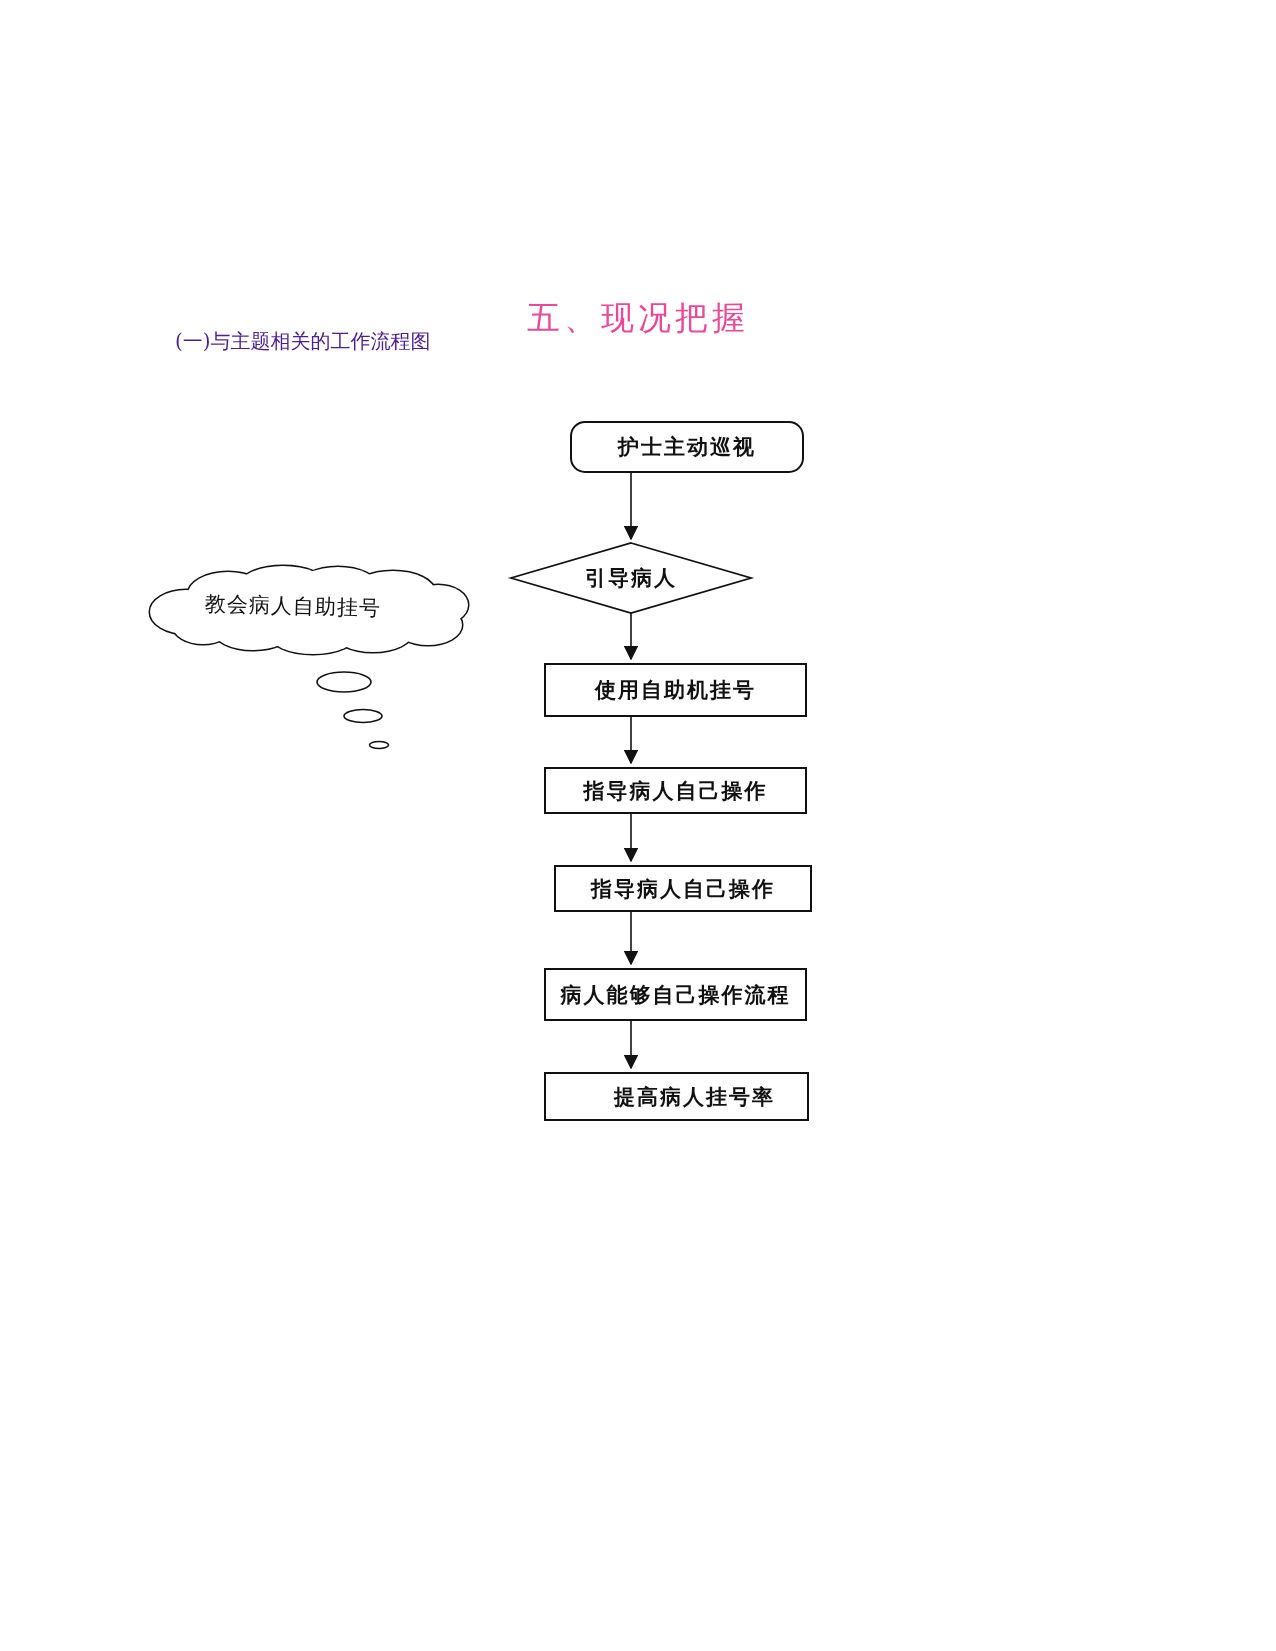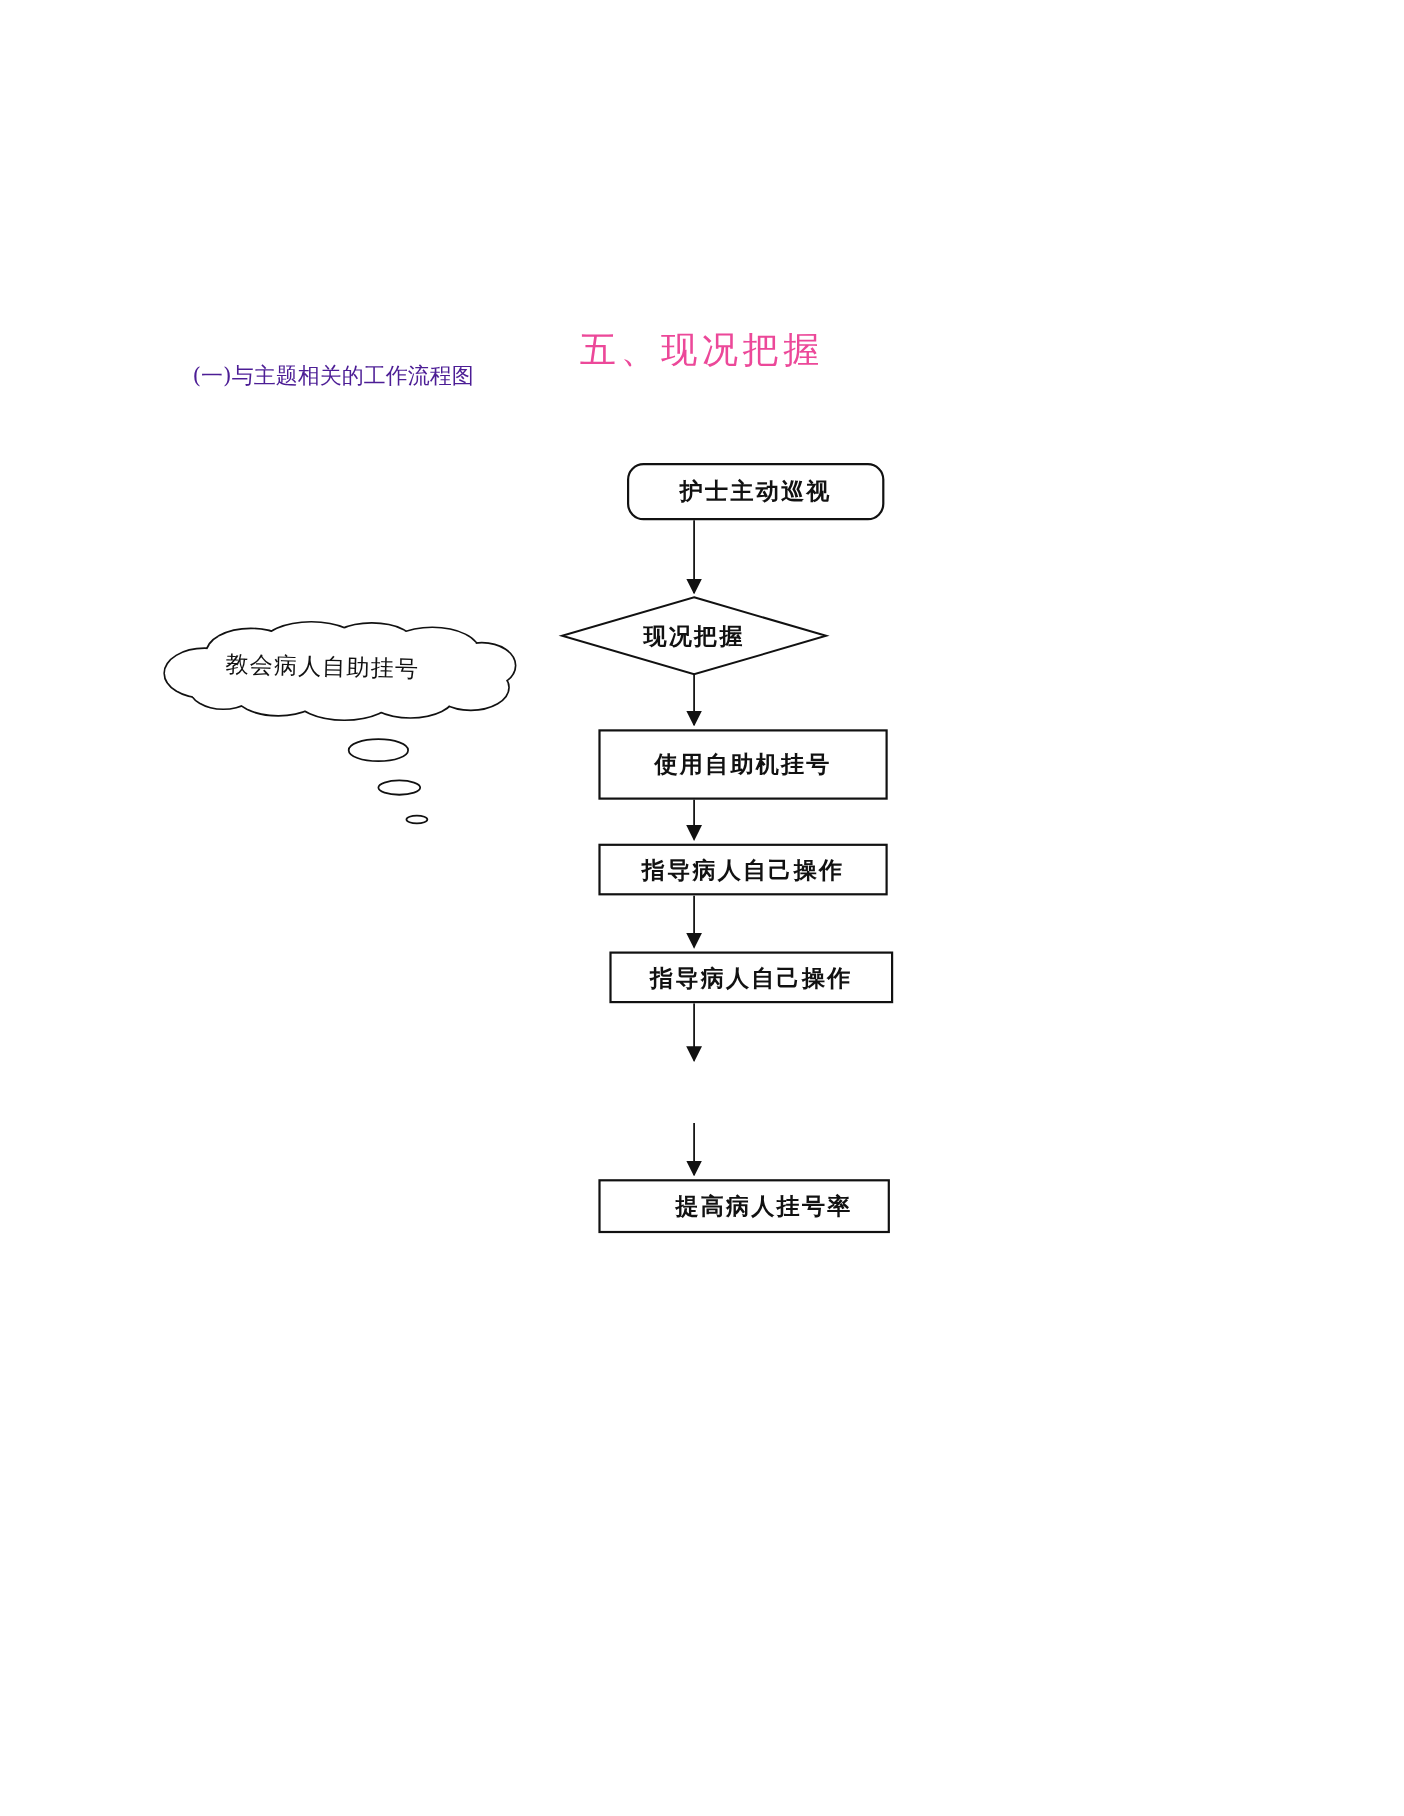--- a/index.html
+++ b/index.html
@@ -72,21 +72,21 @@
     font-weight: 700;
     letter-spacing: 2px;
     white-space: nowrap;
     background: transparent;
     color: #111111;
   }
   .diamond-label {
     left: 531px; top: 562px;
     width: 200px; height: 32px;
   }
-  .node-p1 { left: 500px; top: 663px; width: 263px; height: 64px; }
+  .node-p1 { left: 500px; top: 663px; width: 263px; height: 54px; }
   .node-p2 { left: 500px; top: 767px; width: 263px; height: 47px; }
   .node-p3 { left: 510px; top: 865px; width: 258px; height: 47px; }
   .node-p4 { left: 500px; top: 968px; width: 263px; height: 53px; }
   .node-p5 { left: 500px; top: 1072px; width: 265px; height: 49px; padding-left: 36px; }
   .cloud-label {
     left: 168px; top: 588px;
     width: 250px; height: 36px;
     font-weight: 400;
     letter-spacing: 1px;
     transform: rotate(1.5deg);
@@ -155,35 +155,38 @@
   </svg>
 
   <div class="doc-title">五、现况把握</div>
   <div class="doc-subtitle">(一)与主题相关的工作流程图</div>
 
   <div class="flow-node node-terminator">
     <span>护士主动巡视</span>
   </div>
 
   <div class="node-label-floating diamond-label">
-    <span>现况把握</span>
+    <span>引导病人</span>
   </div>
 
   <div class="flow-node node-p1">
     <span>使用自助机挂号</span>
   </div>
 
   <div class="flow-node node-p2">
     <span>指导病人自己操作</span>
   </div>
 
   <div class="flow-node node-p3">
     <span>指导病人自己操作</span>
   </div>
 
+  <div class="flow-node node-p4">
+    <span>病人能够自己操作流程</span>
+  </div>
 
   <div class="flow-node node-p5">
     <span>提高病人挂号率</span>
   </div>
 
   <div class="node-label-floating cloud-label">
     <span>教会病人自助挂号</span>
   </div>
 
 </div>

